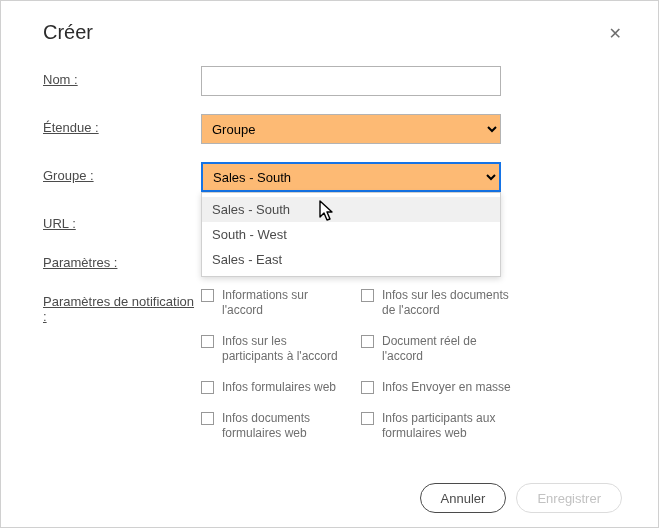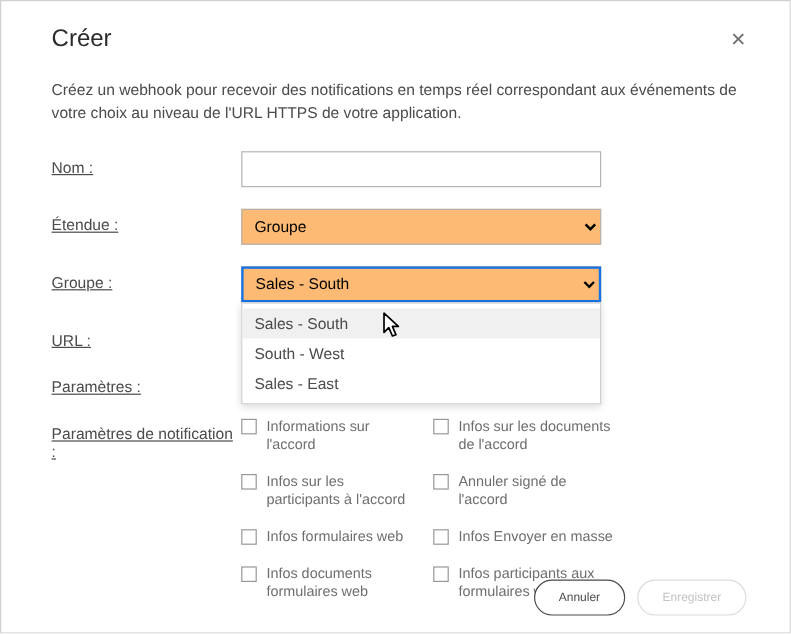--- a/index.html
+++ b/index.html
@@ -132,21 +132,21 @@
     position: absolute;
     bottom: 14px;
     right: 36px;
     display: flex;
     gap: 10px;
   }
   .btn {
     height: 30px;
     padding: 0 20px;
     border-radius: 16px;
-    font-size: 10px;
+    font-size: 13px;
     display: inline-flex;
     align-items: center;
     justify-content: center;
     cursor: pointer;
   }
   .btn-outline {
     border: 1.5px solid #4b4b4b;
     background: #fff;
     color: #4b4b4b;
   }
@@ -166,21 +166,20 @@
 </head>
 <body>
 
 <div class="dialog">
 
   <div class="header">
     <div class="title">Créer</div>
     <div class="close">✕</div>
   </div>
 
-  <div class="intro">Créez un webhook pour recevoir des notifications en temps réel correspondant aux événements de votre choix au niveau de l'URL HTTPS de votre application.</div>
 
   <div class="row">
     <div class="label">Nom :</div>
     <div class="field">
       <input class="text-input" type="text" value="" style="">
     </div>
   </div>
 
   <div class="row">
     <div class="label">Étendue :</div>
@@ -233,21 +232,21 @@
         <div class="checkbox-item">
           <div class="checkbox-box"></div>
           <div class="checkbox-label">Infos sur les documents de l'accord</div>
         </div>
         <div class="checkbox-item">
           <div class="checkbox-box"></div>
           <div class="checkbox-label">Infos sur les participants à l'accord</div>
         </div>
         <div class="checkbox-item">
           <div class="checkbox-box"></div>
-          <div class="checkbox-label">Annuler signé de l'accord</div>
+          <div class="checkbox-label">Document réel de l'accord</div>
         </div>
         <div class="checkbox-item">
           <div class="checkbox-box"></div>
           <div class="checkbox-label">Infos formulaires web</div>
         </div>
         <div class="checkbox-item">
           <div class="checkbox-box"></div>
           <div class="checkbox-label">Infos Envoyer en masse</div>
         </div>
         <div class="checkbox-item">

